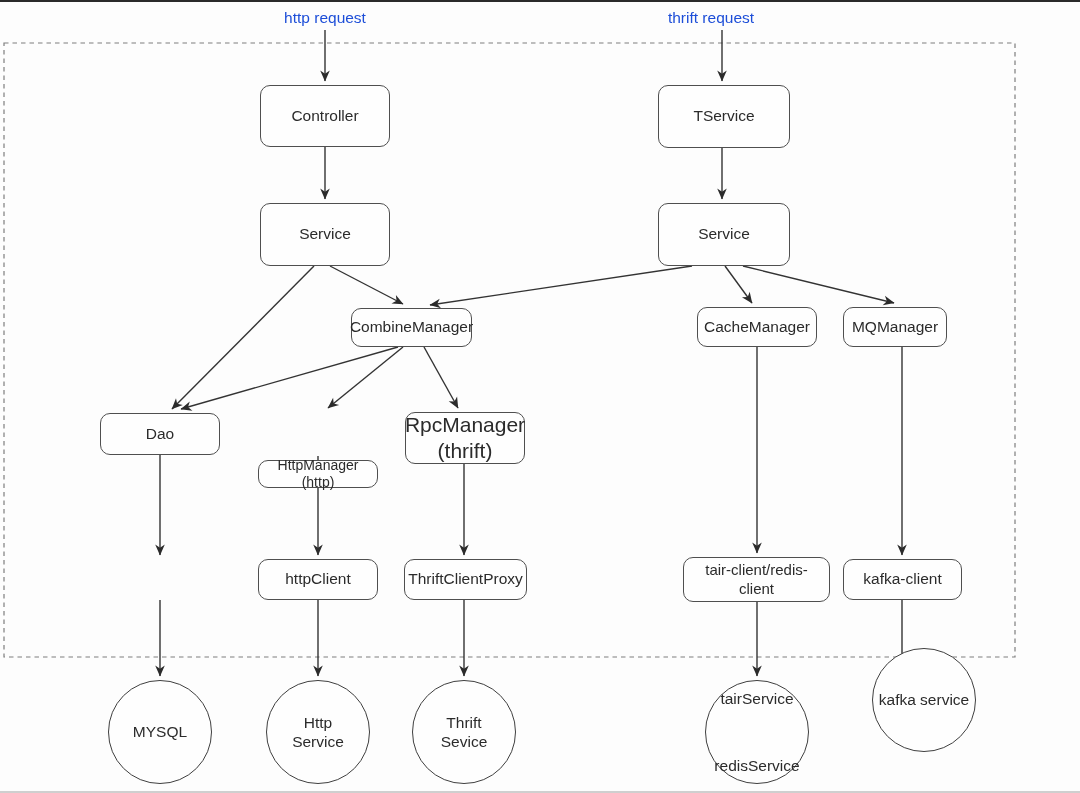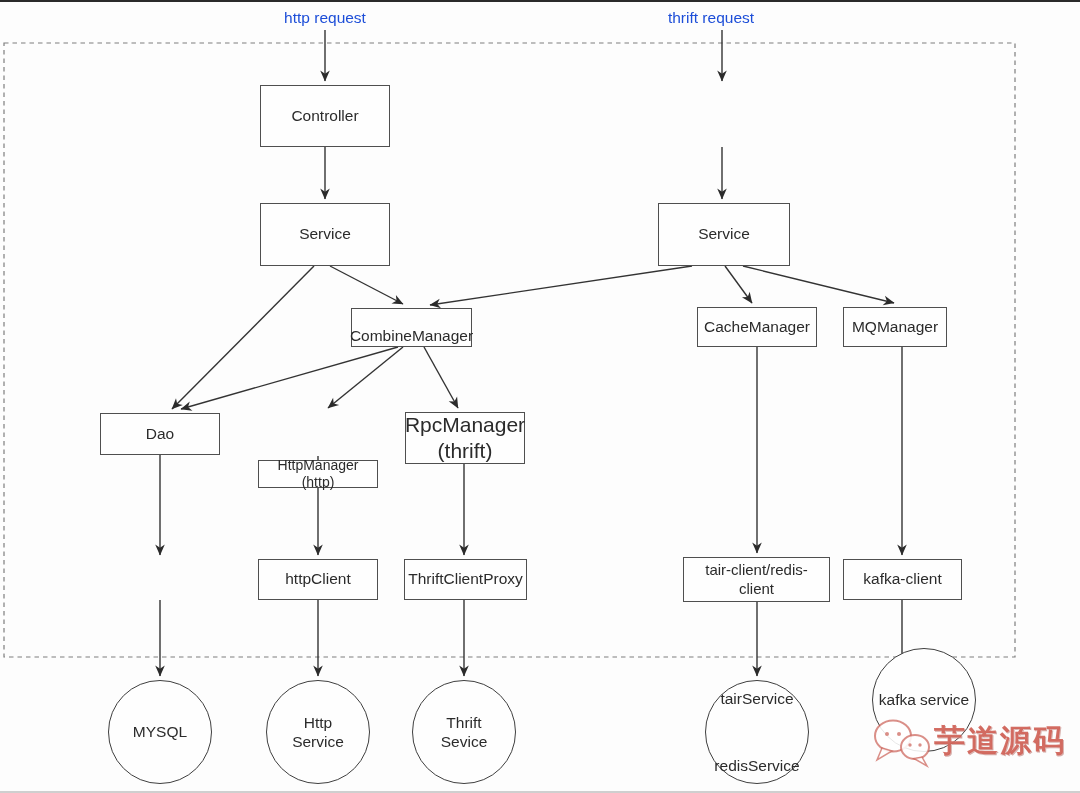--- a/index.html
+++ b/index.html
@@ -19,21 +19,21 @@
     font-size:15.5px;
     color:#1d4ed8;
     text-align:center;
     white-space:nowrap;
     transform:translateX(-50%);
   }
   .node{
     position:absolute;
     box-sizing:border-box;
     border:1.6px solid #4f4f4f;
-    border-radius:0;
+    border-radius:10px;
     background:#fefefe;
     display:flex;
     flex-direction:column;
     align-items:center;
     justify-content:center;
     font-size:15.5px;
     line-height:1.22;
     text-align:center;
     white-space:nowrap;
   }
@@ -110,29 +110,32 @@
       <line x1="902" y1="600" x2="902" y2="676" marker-end="url(#arrow)"></line>
     </g>
   </svg>
 
   <div class="toplabel" style="left:325px;top:9px;">http request</div>
   <div class="toplabel" style="left:711px;top:9px;">thrift request</div>
 
   <div class="node" style="left:260px;top:85px;width:130px;height:62px;">
     <span>Controller</span>
   </div>
+  <div class="node" style="left:658px;top:85px;width:132px;height:63px;">
+    <span>TService</span>
+  </div>
 
   <div class="node" style="left:260px;top:203px;width:130px;height:63px;">
     <span>Service</span>
   </div>
   <div class="node" style="left:658px;top:203px;width:132px;height:63px;">
     <span>Service</span>
   </div>
 
-  <div class="node" style="left:351px;top:308px;width:121px;height:39px;justify-content:flex-end;">
+  <div class="node" style="left:351px;top:308px;width:121px;height:39px;">
     <span>CombineManager</span>
   </div>
   <div class="node" style="left:697px;top:307px;width:120px;height:40px;">
     <span>CacheManager</span>
   </div>
   <div class="node" style="left:843px;top:307px;width:104px;height:40px;text-align:center;">
     <span>MQManager</span>
   </div>
 
   <div class="node" style="left:100px;top:413px;width:120px;height:42px;">
@@ -173,32 +176,15 @@
     <span>Sevice</span>
   </div>
   <div class="circle" style="left:705px;top:680px;gap:48px;">
     <span>tairService</span>
     <span>redisService</span>
   </div>
   <div class="circle" style="left:850px;top:648px;margin-left:22px;">
     <span>kafka service</span>
   </div>
 
-  <div class="watermark">
-    <svg width="64" height="54" viewBox="0 0 64 54">
-      <g stroke="rgba(203,95,85,0.7)" stroke-width="2" fill="rgba(255,255,255,0.88)">
-        <ellipse cx="23" cy="22" rx="18" ry="15.5"></ellipse>
-        <path d="M12 34 L7 46 L22 37 z" stroke-width="1.5"></path>
-        <ellipse cx="45" cy="33" rx="14" ry="12"></ellipse>
-        <path d="M52 43 L57 52 L44 44.5 z" stroke-width="1.5"></path>
-      </g>
-      <g fill="rgba(203,95,85,0.7)">
-        <circle cx="17" cy="20" r="2"></circle>
-        <circle cx="29" cy="20" r="2"></circle>
-        <circle cx="40" cy="31" r="1.7"></circle>
-        <circle cx="50" cy="31" r="1.7"></circle>
-      </g>
-    </svg>
-    <span class="wm-text">芋道源码</span>
-  </div>
 
   <div class="edge-bottom"></div>
 </div>
 
 </body></html>

